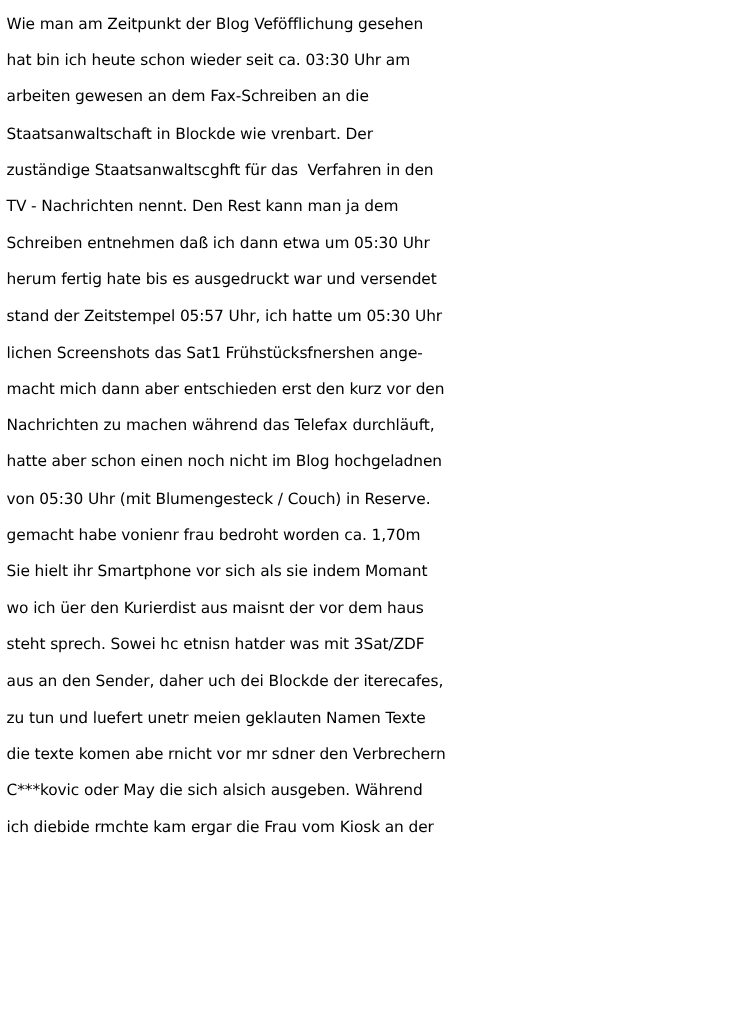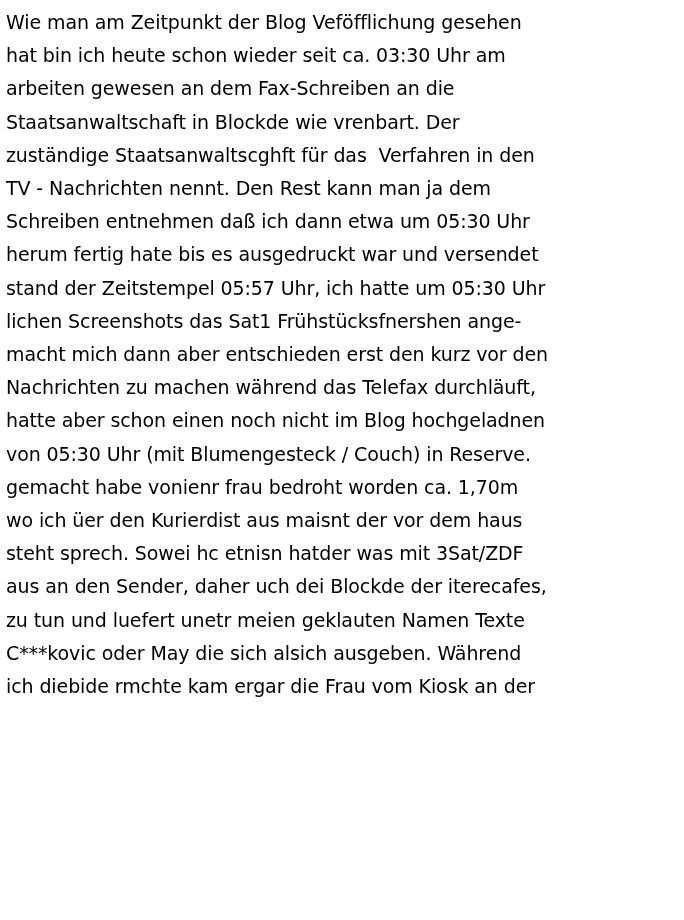--- a/index.html
+++ b/index.html
@@ -16,21 +16,21 @@
   #doc {
     box-sizing: border-box;
     width: 684px;
     height: 920px;
     padding: 6px 4px 0 6px;
     background: #ffffff;
     color: #000000;
   }
   .line {
     font-family: "DejaVu Sans", sans-serif;
-    font-size: 19px;
+    font-size: 14px;
     line-height: 33.2px;
     color: #000000;
     white-space: pre;
     letter-spacing: -0.1px;
   }
 </style>
 </head>
 <body>
 
 <div id="doc">
@@ -42,19 +42,21 @@
   <div class="line">TV - Nachrichten nennt. Den Rest kann man ja dem</div>
   <div class="line">Schreiben entnehmen daß ich dann etwa um 05:30 Uhr</div>
   <div class="line">herum fertig hate bis es ausgedruckt war und versendet</div>
   <div class="line">stand der Zeitstempel 05:57 Uhr, ich hatte um 05:30 Uhr</div>
   <div class="line">lichen Screenshots das Sat1 Frühstücksfnershen ange-</div>
   <div class="line">macht mich dann aber entschieden erst den kurz vor den</div>
   <div class="line">Nachrichten zu machen während das Telefax durchläuft,</div>
   <div class="line">hatte aber schon einen noch nicht im Blog hochgeladnen</div>
   <div class="line">von 05:30 Uhr (mit Blumengesteck / Couch) in Reserve.</div>
   <div class="line">gemacht habe vonienr frau bedroht worden ca. 1,70m</div>
+  <div class="line">Sie hielt ihr Smartphone vor sich als sie indem Momant</div>
   <div class="line">wo ich üer den Kurierdist aus maisnt der vor dem haus</div>
   <div class="line">steht sprech. Sowei hc etnisn hatder was mit 3Sat/ZDF</div>
   <div class="line">aus an den Sender, daher uch dei Blockde der iterecafes,</div>
   <div class="line">zu tun und luefert unetr meien geklauten Namen Texte</div>
+  <div class="line">die texte komen abe rnicht vor mr sdner den Verbrechern</div>
   <div class="line">C***kovic oder May die sich alsich ausgeben. Während</div>
   <div class="line">ich diebide rmchte kam ergar die Frau vom Kiosk an der</div>
 </div>
 
 </body></html>

